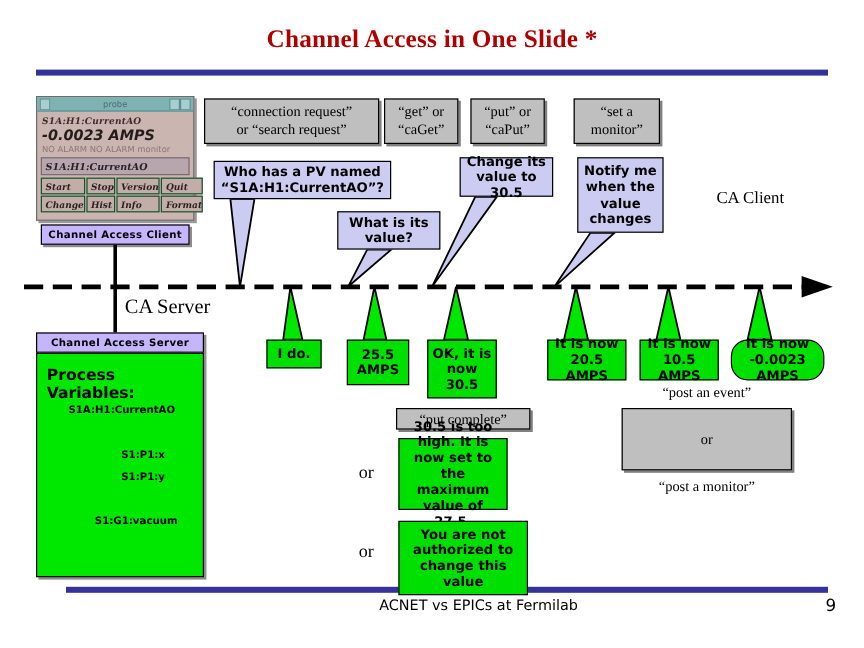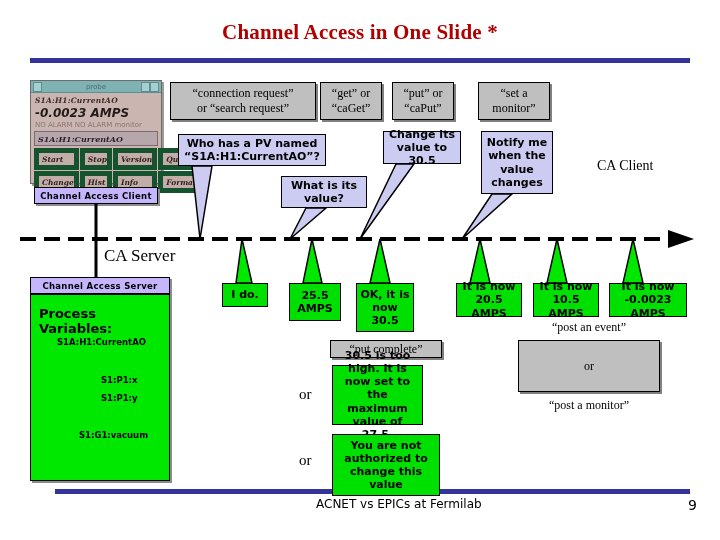--- a/index.html
+++ b/index.html
@@ -84,21 +84,21 @@
     margin:1px 0 2px 4px;font-family:"DejaVu Sans",sans-serif;font-size:7px;color:#8a7676;
   }
   .pv-entry{
     margin:1px 3px;height:13px;background:#b8a6ad;border:1px solid #7c6a70;
     display:flex;align-items:center;padding-left:3px;
     font-family:"DejaVu Serif",serif;font-style:italic;font-weight:bold;
     font-size:8px;color:#2b1f27;
   }
   .pv-btns{margin:2px 3px;display:grid;grid-template-columns:repeat(4,1fr);gap:1px;}
   .pv-btn{
-    height:12px;background:#c3ada8;border:5px solid #14532d;
+    height:12px;background:#c3ada8;border:1px solid #14532d;
     display:flex;align-items:center;padding-left:3px;
     font-family:"DejaVu Serif",serif;font-style:italic;font-weight:bold;
     font-size:7.5px;color:#2b1f1f;text-align:right;
   }
   .caption{
     position:absolute;box-sizing:border-box;border:1px solid #000;background:#c4b5fd;
     display:flex;align-items:center;justify-content:center;
     font-family:"DejaVu Sans",sans-serif;font-weight:bold;font-size:8.5px;color:#000;
     letter-spacing:.3px;box-shadow:2px 2px 0 #8c8c8c;
   }
@@ -207,21 +207,21 @@
     <div class="pvitem pv1">S1:P1:x</div>
     <div class="pvitem pv2">S1:P1:y</div>
     <div class="pvitem pv3">S1:G1:vacuum</div>
   </div>
 
   <div class="gbubble" style="left:222px;top:283px;width:46px;height:24px;">I do.</div>
   <div class="gbubble" style="left:289px;top:283px;width:52px;height:38px;">25.5 AMPS</div>
   <div class="gbubble" style="left:356px;top:283px;width:58px;height:49px;">OK, it is now 30.5</div>
   <div class="gbubble" style="left:456px;top:283px;width:66px;height:34px;">It is now 20.5 AMPS</div>
   <div class="gbubble" style="left:533px;top:283px;width:66px;height:34px;">It is now 10.5 AMPS</div>
-  <div class="gbubble" style="left:609px;top:283px;width:78px;height:34px;">It is now -0.0023 AMPS</div>
+  <div class="gbubble" style="left:609px;top:283px;width:78px;height:34px;border-radius:14px;">It is now -0.0023 AMPS</div>
 
   <div class="gbox shadow" style="left:330px;top:340px;width:112px;height:18px;">“put complete”</div>
 
   <div class="gbox shadow" style="left:518px;top:340px;width:142px;height:52px;flex-direction:column;gap:24px;">
     <span>“post an event”</span>
     <span>or</span>
     <span>“post a monitor”</span>
   </div>
 
   <div class="gbubble" style="left:332px;top:365px;width:91px;height:60px;padding:12px 4px;">30.5 is too high. It is now set to the maximum value of 27.5.</div>

